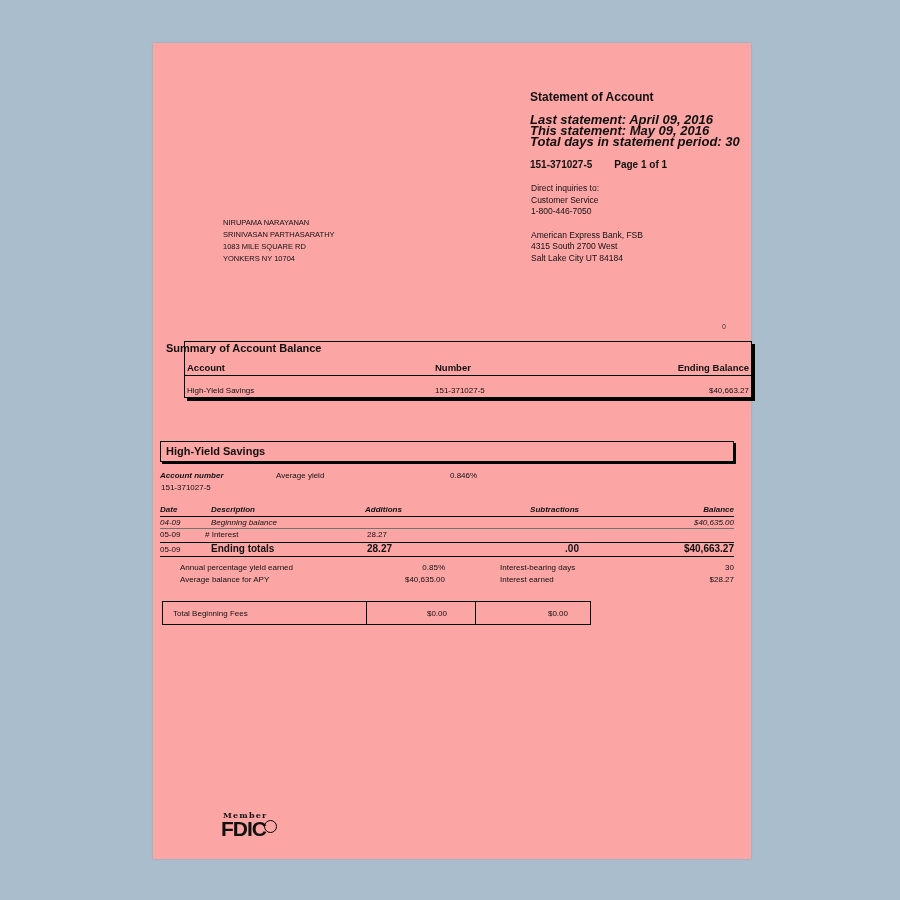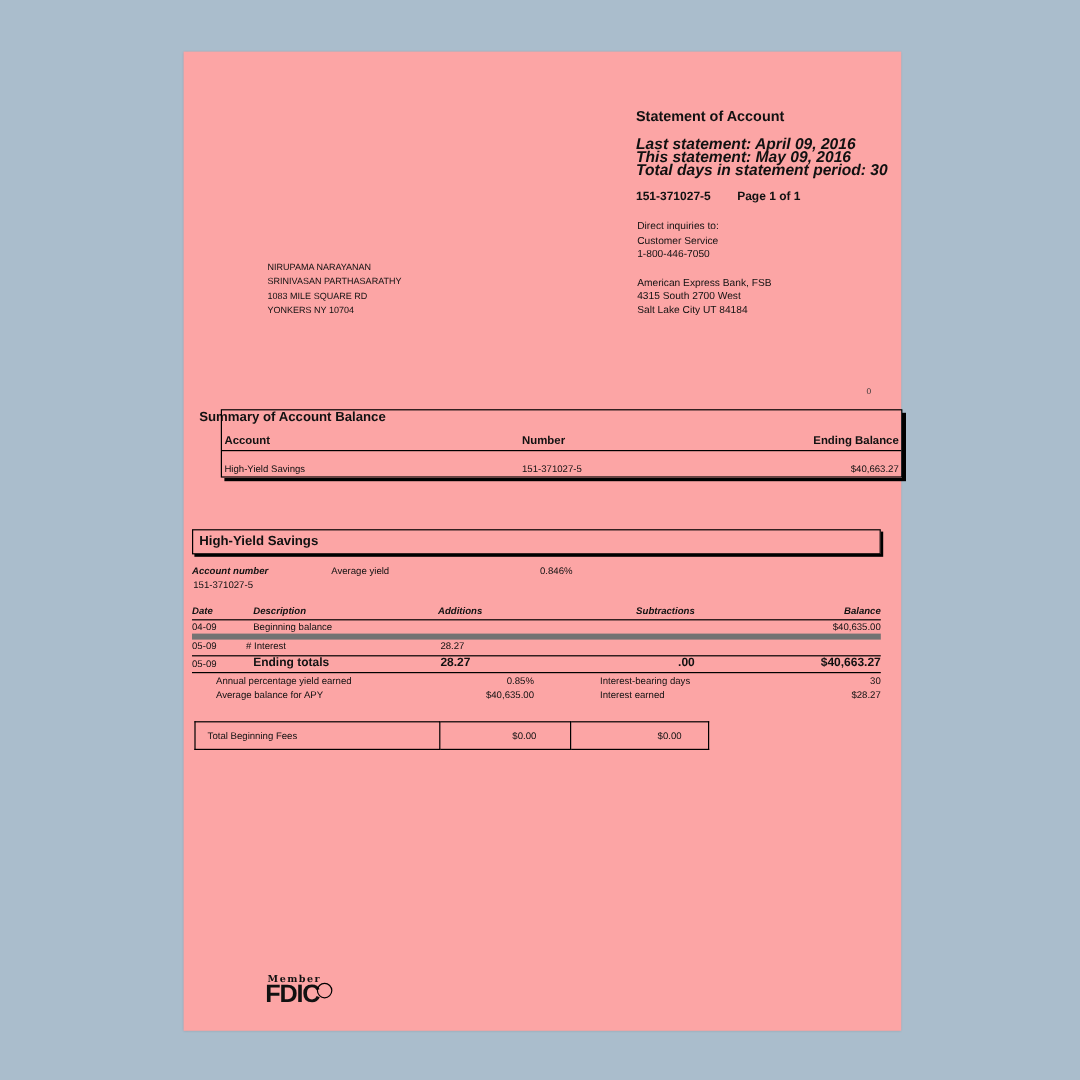--- a/index.html
+++ b/index.html
@@ -47,21 +47,21 @@
   .ledger { position:absolute; left:7px; top:461px; width:574px; font-size:8px; }
   .lrow { position:relative; height:11.5px; }
   .lrow .c { position:absolute; top:1px; }
   .l-date { left:0; }
   .l-desc { left:51px; }
   .l-add { left:207px; }
   .l-sub { right:155px; }
   .l-bal { right:0; }
   .lhead { font-weight:bold; font-style:italic; border-bottom:1px solid #000; }
   .lhead .l-add { left:205px; }
-  .lrow.b { border-bottom:5px solid #737373; }
+  .lrow.b { border-bottom:1px solid #737373;font-style:italic; }
   .ltot { height:13px; border-top:1.5px solid #000; border-bottom:1px solid #000; margin-top:1px; }
   .ltot .c { top:0px; font-size:10px; font-weight:bold; }
   .ltot .l-date { font-size:8px; font-weight:normal; top:2px; }
   .l-desc.int { left:45px; }
 
   .apy { position:absolute; left:7px; top:519px; width:574px; font-size:8px; line-height:11.5px; }
   .apy .r { position:relative; height:11.5px;margin-left:20px; }
   .apy .r span { position:absolute; }
   .a1 { left:0; } .a2 { right:289px; } .a3 { left:320px; } .a4 { right:0; }
 

